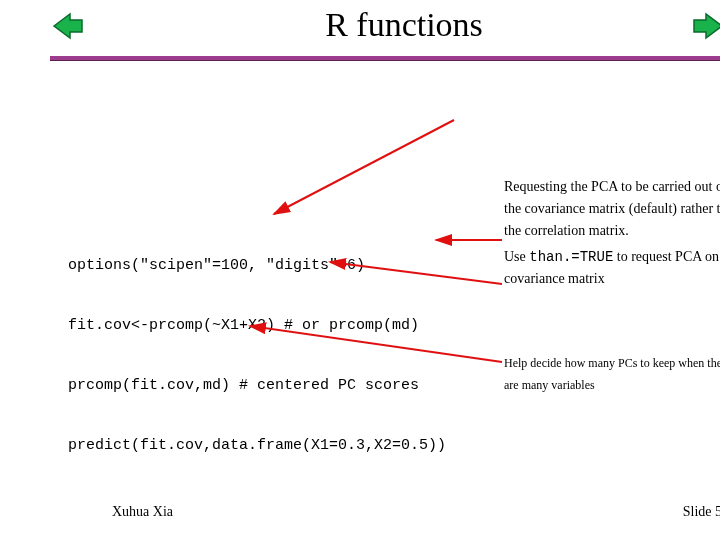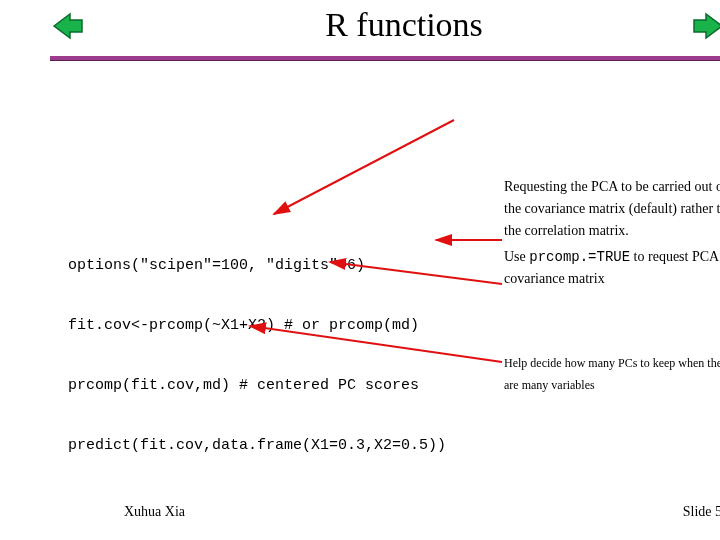--- a/index.html
+++ b/index.html
@@ -77,21 +77,21 @@
     position: absolute;
     top: 352px;
     left: 460px;
     right: 20px;
     font-size: 12px;
     line-height: 22px;
   }
   .footer-left {
     position: absolute;
     bottom: 20px;
-    left: 80px;
+    left: 68px;
     font-size: 14px;
   }
   .footer-right {
     position: absolute;
     bottom: 20px;
     right: 42px;
     font-size: 14px;
   }
   .arrow-svg { position: absolute; }
   .mono { font-family: "Courier New", Courier, monospace; }
@@ -124,21 +124,21 @@
     <div>options("scipen"=100, "digits"=6)</div>
     <div>fit.cov&lt;-prcomp(~X1+X2) # or prcomp(md)</div>
     <div>prcomp(fit.cov,md) # centered PC scores</div>
     <div>predict(fit.cov,data.frame(X1=0.3,X2=0.5))</div>
     
   </div>
 
   <div class="right-notes">
     <div class="p1">Requesting the PCA to be carried out on the covariance matrix (default) rather than the correlation matrix.</div>
     <div class="p2">
-      <span>Use </span><span class="mono">prcomp.=TRUE</span><span> to request PCA on covariance matrix</span>
+      <span>Use </span><span class="mono">than.=TRUE</span><span> to request PCA on covariance matrix</span>
     </div>
   </div>
 
   <div class="helpnote">Help decide how many PCs to keep when there are many variables</div>
 
   <svg class="arrow-svg" style="left:210px; top:116px;" width="220" height="110">
     <defs>
       <marker id="ah1" markerWidth="10" markerHeight="10" refX="8" refY="3" orient="auto">
         <path d="M0,0 L9,3 L0,6 Z" fill="#e01010"></path>
       </marker>

